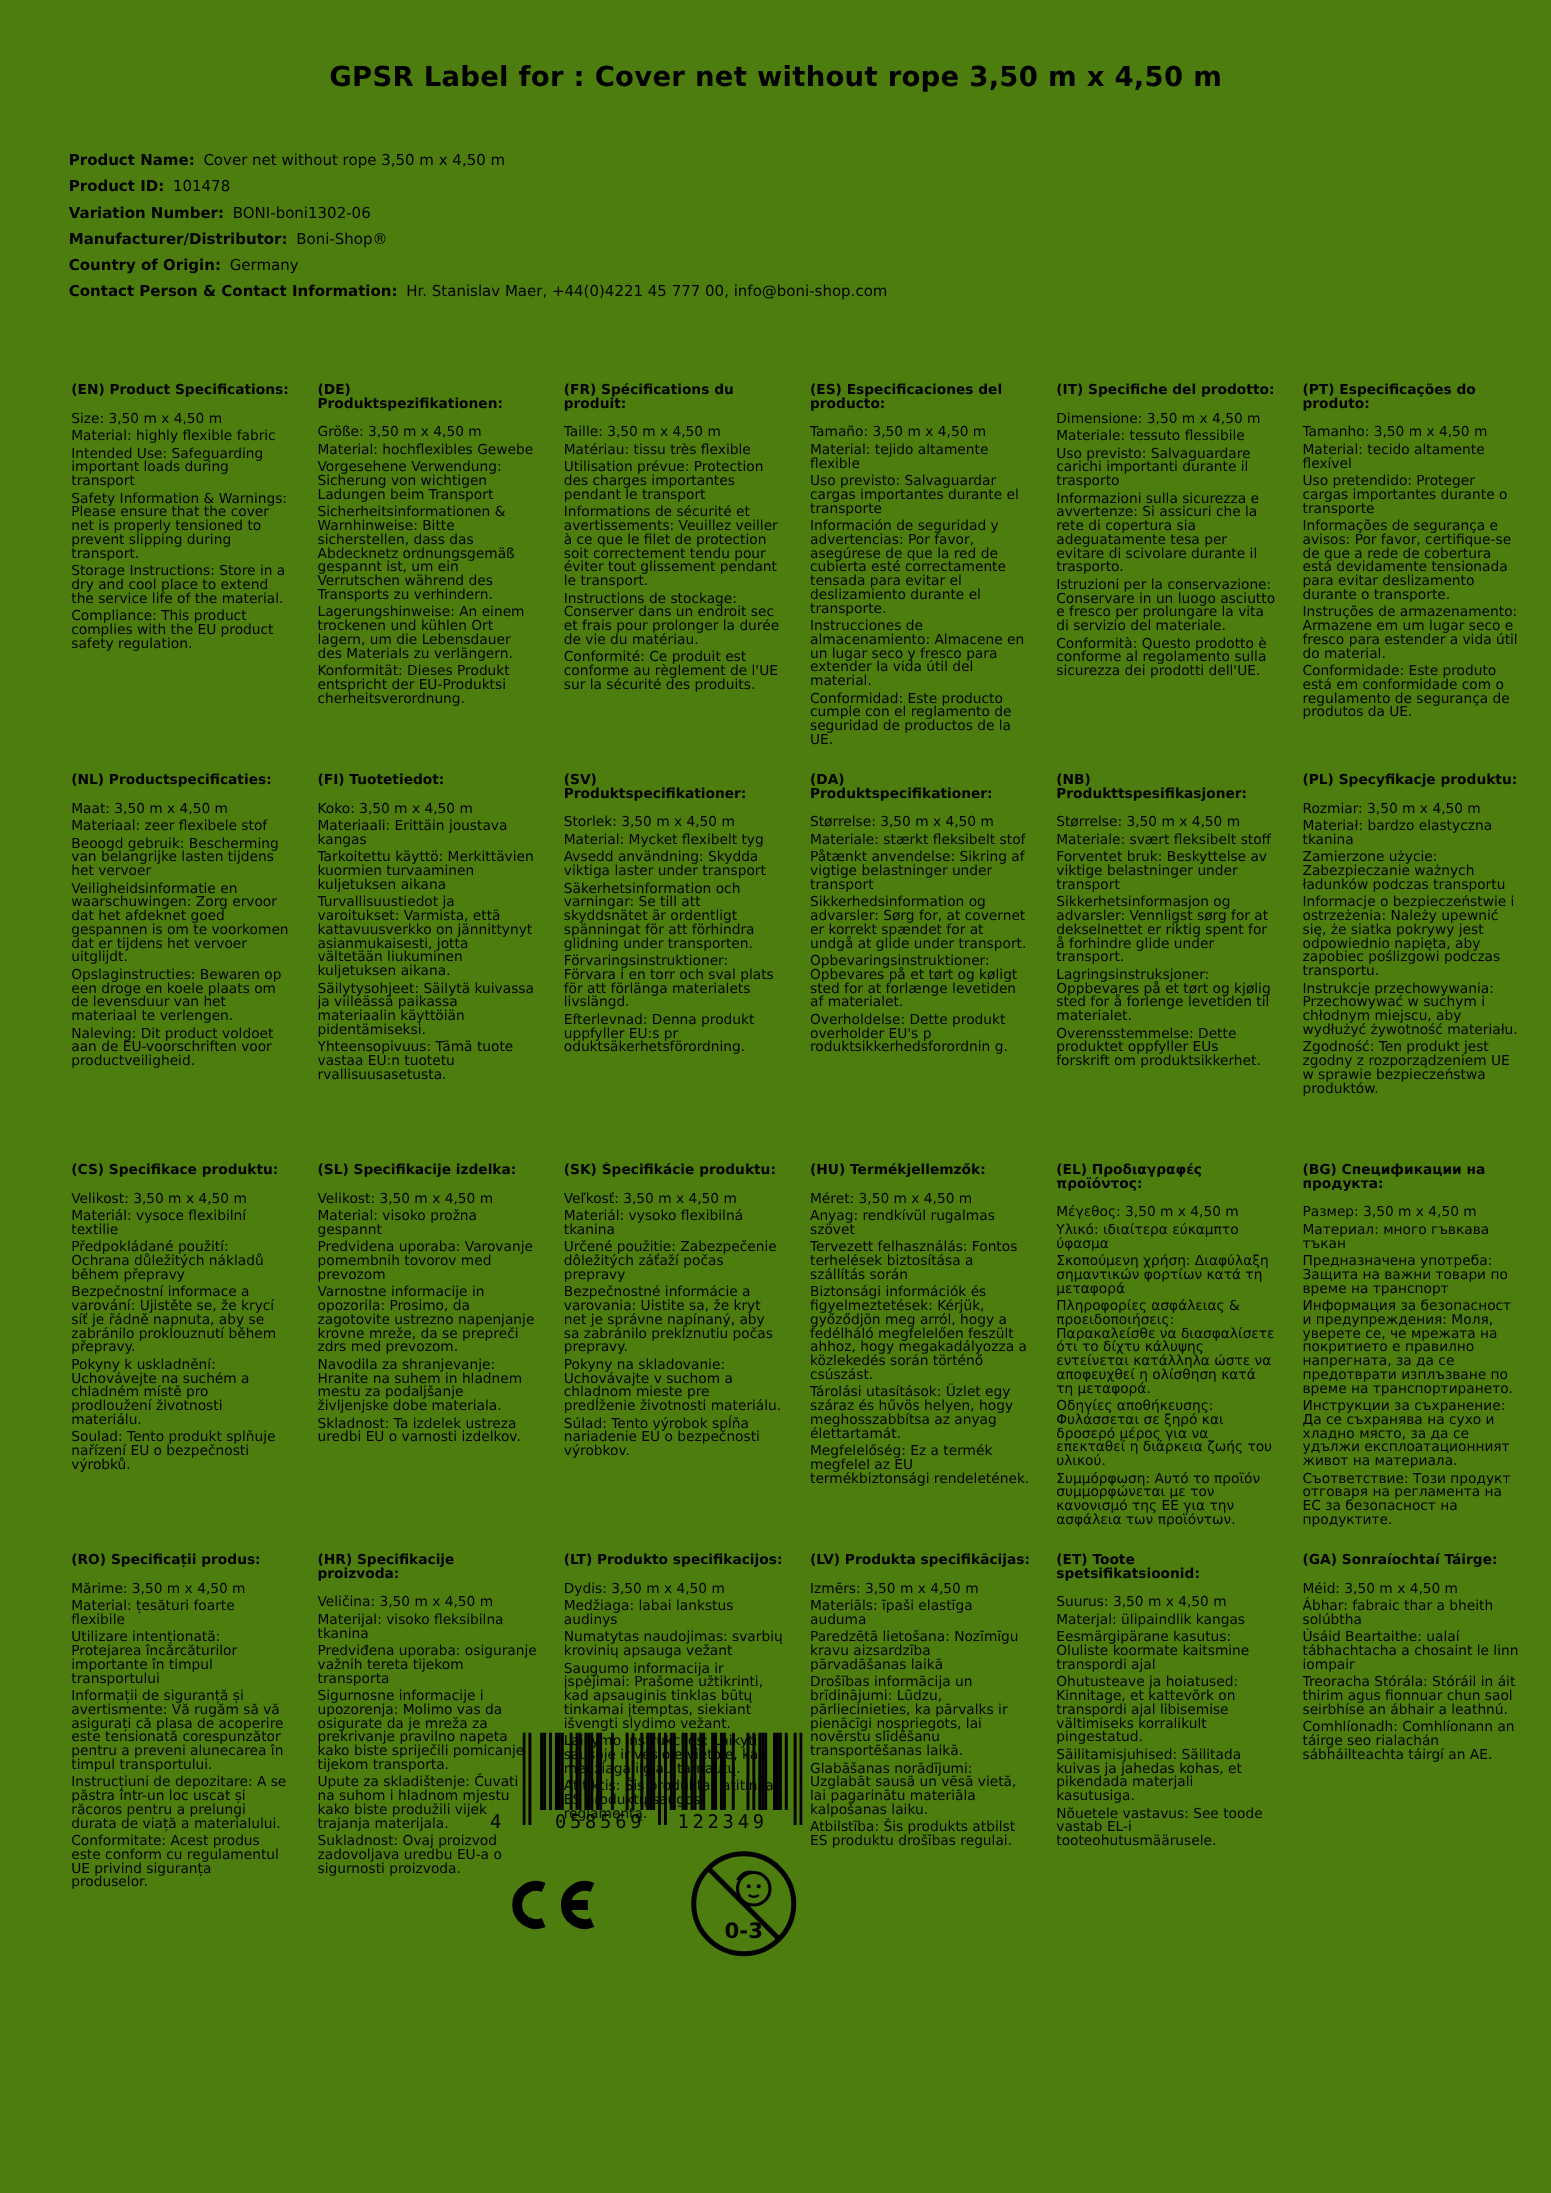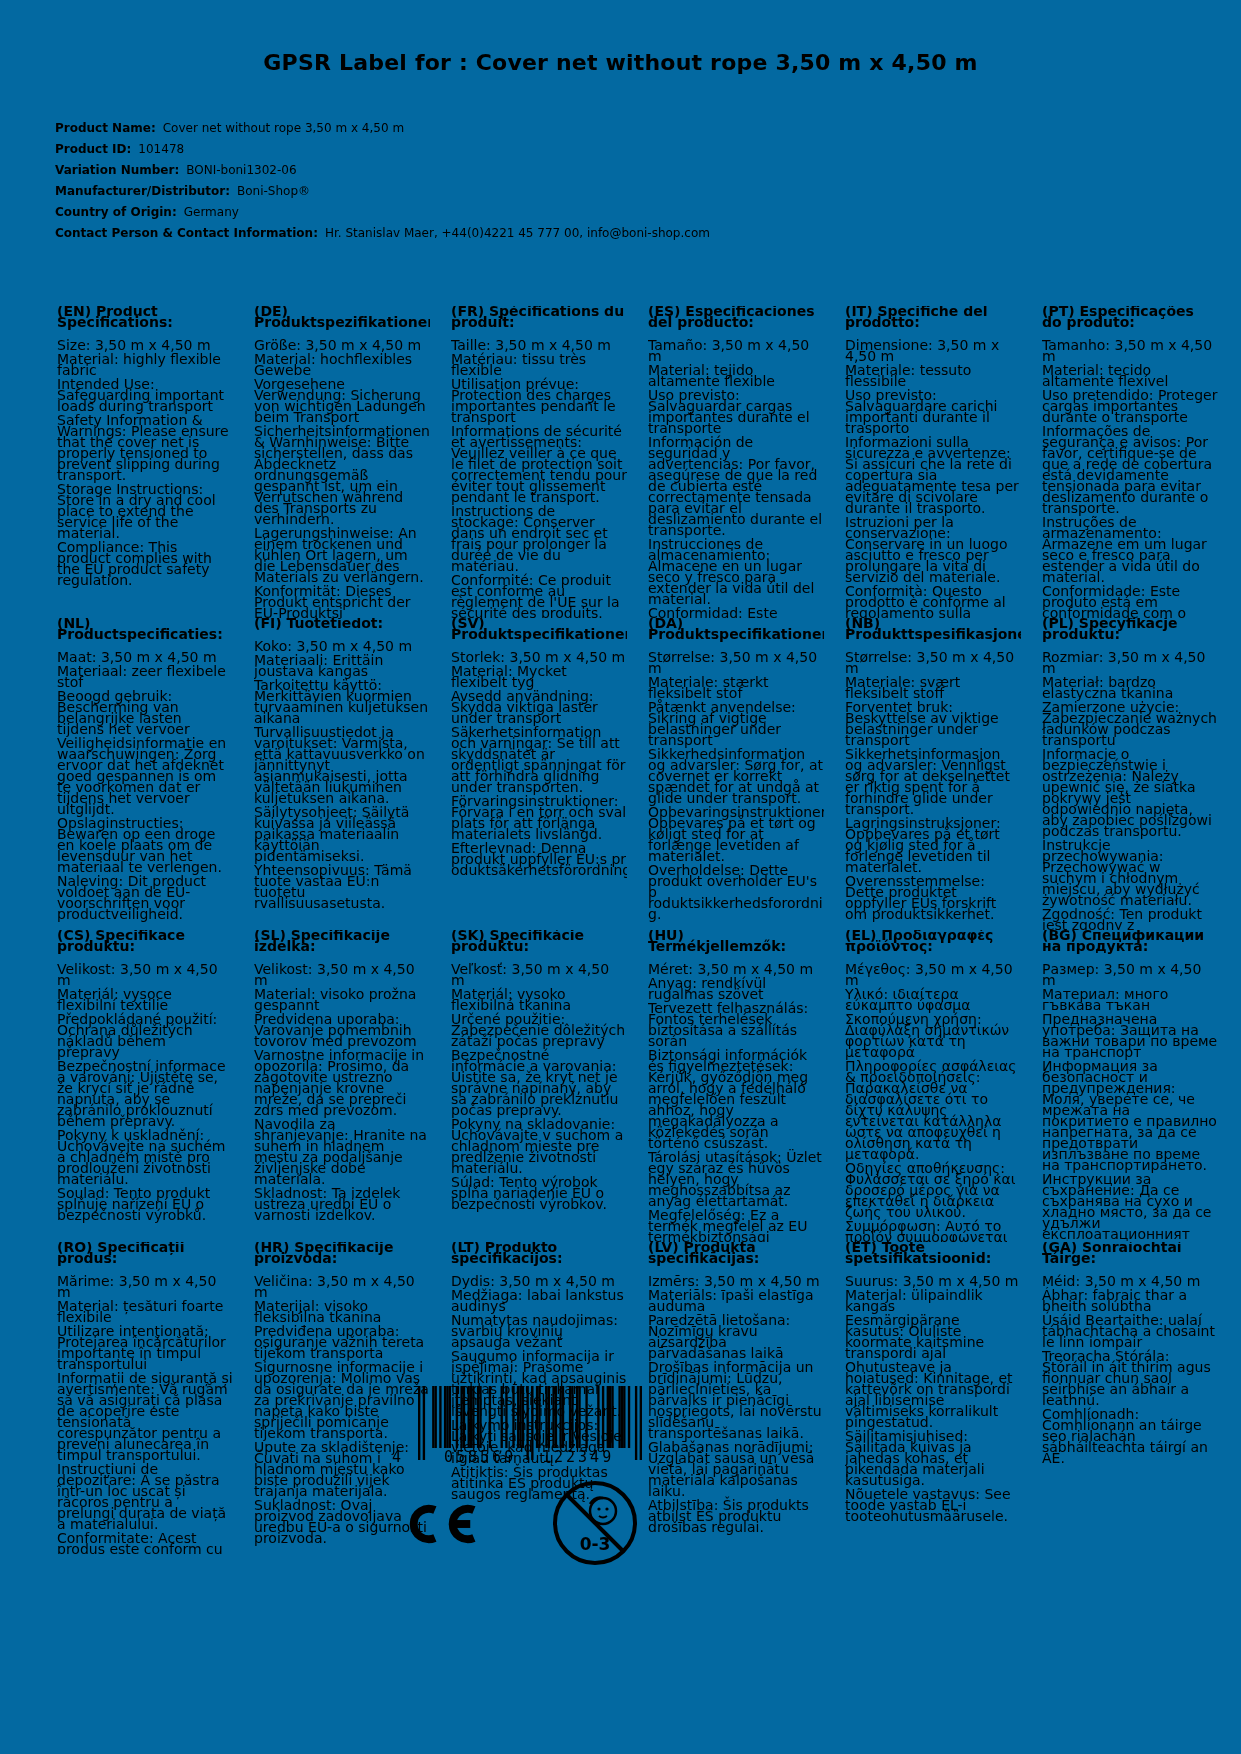--- a/index.html
+++ b/index.html
@@ -1,34 +1,34 @@
 <!DOCTYPE html>
 <html><head>
 <meta charset="utf-8">
 <style>
   html,body{margin:0;padding:0;}
   body{
     width:1241px;height:1754px;position:relative;background:#ffffff;color:#000;
     font-family:"DejaVu Sans","Liberation Sans",sans-serif;
     -webkit-font-smoothing:antialiased;
   }
-  .page{position:absolute;inset:0;background:#0369a1;overflow:hidden;}
+  .page{position:absolute;inset:0;background:#4d7c0f;overflow:hidden;}
   .doc-title{
     position:absolute;top:50px;left:0;width:100%;margin:0;
     text-align:center;font-size:22px;font-weight:bold;letter-spacing:.2px;
   }
   .info{position:absolute;left:55px;top:118px;}
   .info-row{font-size:12px;line-height:21px;white-space:nowrap;}
   .info-row .lbl{font-weight:bold;}
   .info-row .val{margin-left:7px;font-weight:normal;}
   .grid{
     position:absolute;left:57px;top:306px;
     display:grid;grid-template-columns:repeat(6,197px);grid-auto-rows:312px;
   }
-  .block{width:176px;font-size:14px;line-height:11px;overflow:hidden;}
+  .block{width:176px;font-size:11px;line-height:11px;overflow:hidden;}
   .block .block-title{font-weight:bold;margin:0;}
   .block p{margin:3px 0 0 0;}
   .block p.first{margin-top:12px;}
   
   .barcode-wrap{position:absolute;left:418px;top:1386px;width:224px;height:90px;}
   .barcode-digits span{
     position:absolute;font-family:"DejaVu Sans Mono","Liberation Mono",monospace;
     font-size:15px;letter-spacing:3px;top:62px;
   }
   .bd-left{left:-26px;letter-spacing:0 !important;}

